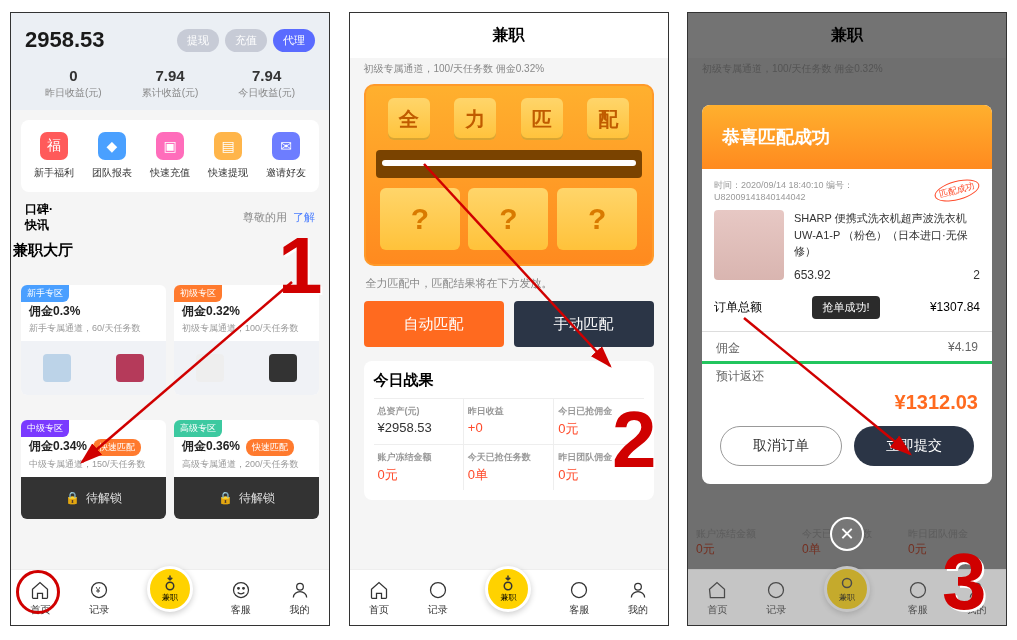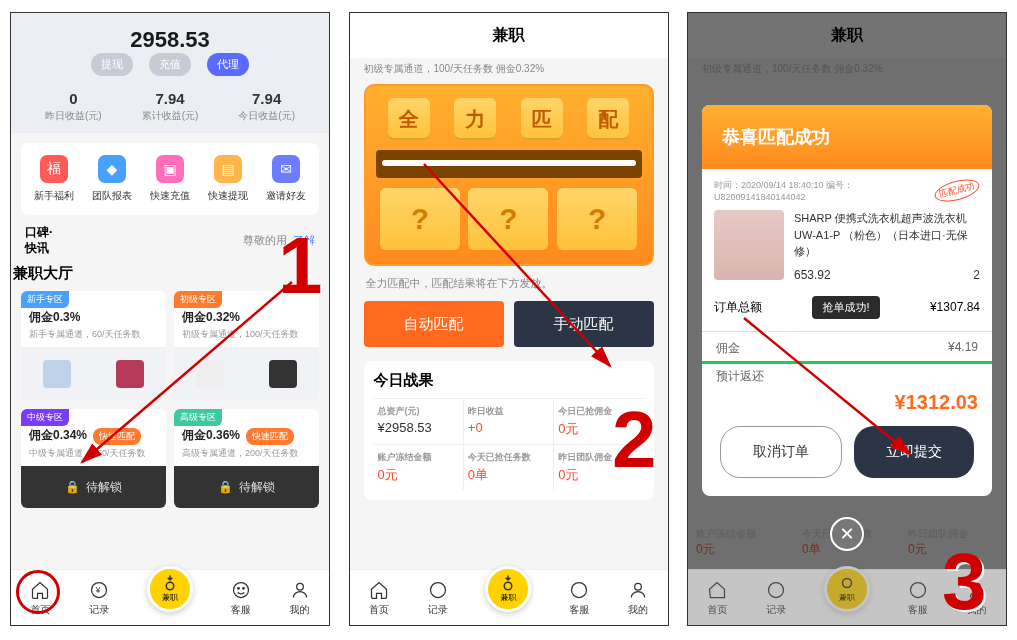--- a/index.html
+++ b/index.html
@@ -8,39 +8,39 @@
   .phone.p1,.phone.p2,.phone.p3{width:320px;}
   
   .nav { position:absolute; bottom:0; left:0; right:0; height:56px; background:#fff; display:flex; border-top:1px solid #eee; justify-content:space-around; align-items:center; z-index:5;}
   .nav-item { display:flex; flex-direction:column; align-items:center; font-size:10px; color:#333; gap:2px;}
   .nav-icon { width:22px; height:22px; display:flex; align-items:center; justify-content:center;}
   .nav-icon svg { width:20px; height:20px; stroke:#333; fill:none; stroke-width:1.5;}
   .nav-center { width:46px; height:46px; border-radius:50%; background:#ffd200; display:flex; flex-direction:column; align-items:center; justify-content:center; margin-top:-18px; border:3px solid #fff; box-shadow:0 2px 6px rgba(0,0,0,0.2);}
   .nav-center svg { width:18px;height:18px;stroke:#333;fill:none;stroke-width:2;}
   
   .s1-top { background:#ebeff4; padding:14px 14px 10px;}
-  .s1-bal-row { display:flex; align-items:center; justify-content:space-between;flex-direction:column; }
+  .s1-bal-row { display:flex; align-items:center; justify-content:space-between; }
   .s1-bal { font-size:22px; font-weight:700; color:#1a1a1a;}
   .pill { font-size:11px; color:#fff; padding:4px 10px; border-radius:12px; background:#c7cbd6;}
   .pill.active{background:#5a6bff;}
   .s1-stats{display:flex;justify-content:space-around;margin-top:14px;}
   .s1-stat{text-align:center;}
   .s1-stat .v{font-size:15px;font-weight:600;color:#333;}
   .s1-stat .l{font-size:10px;color:#888;margin-top:2px;}
   .s1-menu{background:#fff;margin:10px 10px 0;border-radius:8px;display:flex;justify-content:space-around;padding:12px 4px;}
   .s1-m{display:flex;flex-direction:column;align-items:center;gap:6px;}
   .s1-m .ic{width:28px;height:28px;border-radius:7px;display:flex;align-items:center;justify-content:center;color:#fff;font-size:14px;}
   .s1-m .t{font-size:10px;color:#333;}
   .s1-brand{margin:10px 14px 4px;display:flex;align-items:center;justify-content:space-between;}
   .s1-brand-l{font-size:12px;font-weight:700;line-height:1.3;}
   .s1-brand-r{font-size:11px;color:#888;}
   .s1-brand-r a{color:#4a7dff;margin-left:6px;font-size:11px;}
   .s1-hall{margin:8px 2px;font-size:15px;font-weight:700;}
   .s1-grid{display:grid;grid-template-columns:1fr 1fr;gap:8px;margin:0 10px 60px;}
-  .card{background:#fff;border-radius:6px;overflow:hidden;font-size:10px;color:#888;position:relative;}
+  .card{background:#fff;border-radius:6px;overflow:hidden;font-size:10px;color:#888;position:relative;margin-top:17px;}
   .card .tag{position:absolute;top:0;left:0;font-size:9px;color:#fff;padding:2px 6px;border-radius:0 0 6px 0;}
   .card .tag.n{background:#4a9fff;}
   .card .tag.i{background:#ff7a2e;}
   .card .tag.m{background:#7a3aff;}
   .card .tag.h{background:#3cc9a0;}
   .card .body{padding:18px 8px 6px;}
   .card .comm{font-weight:700;color:#222;font-size:12px;}
   .card .desc{font-size:9px;color:#999;margin-top:2px;}
   .card .imgs{height:54px;background:#f0f2f6;display:flex;align-items:center;justify-content:space-around;}
   .card .imgs .box{width:28px;height:28px;background:#ddd;border-radius:4px;}
@@ -79,21 +79,21 @@
   .s3-prod-img{width:70px;height:70px;background:linear-gradient(#e7c8c4,#d9b5b0);border-radius:4px;flex-shrink:0;}
   .s3-prod-info{flex:1;font-size:11px;color:#333;line-height:1.5;}
   .s3-pr{display:flex;justify-content:space-between;margin-top:6px;font-size:12px;}
   .s3-grab{display:flex;align-items:center;justify-content:space-between;padding:4px 12px 8px;}
   .s3-grab-t{font-size:12px;}
   .s3-grab-b{background:#2b2b2b;color:#fff;font-size:11px;padding:4px 10px;border-radius:4px;}
   .s3-line{display:flex;justify-content:space-between;padding:4px 14px;font-size:12px;color:#666;border-top:3px solid #22c55e;}
   .s3-line.first{border-top:1px solid #ddd;margin-top:4px;padding-top:8px;}
   .s3-big{font-size:20px;color:#ff6a1f;padding:2px 14px 12px;text-align:right;font-weight:600;}
   .s3-actions{display:flex;gap:12px;padding:0 18px 18px;}
-  .s3-a{flex:1;height:52px;border-radius:20px;display:flex;align-items:center;justify-content:center;font-size:14px;}
+  .s3-a{flex:1;height:40px;border-radius:20px;display:flex;align-items:center;justify-content:center;font-size:14px;}
   .s3-a.cancel{border:1px solid #999;color:#333;background:#fff;}
   .s3-a.submit{background:#2b3546;color:#fff;}
   .s3-close{position:absolute;left:50%;transform:translateX(-50%);bottom:74px;width:34px;height:34px;border-radius:50%;background:rgba(120,120,120,0.9);border:2px solid #fff;z-index:4;display:flex;align-items:center;justify-content:center;color:#fff;font-size:18px;}
   .s3-under{position:absolute;bottom:56px;left:0;right:0;display:flex;height:46px;font-size:10px;color:#ccc;z-index:2;}
   .s3-u{flex:1;padding:4px 8px;}
   .s3-u .v{color:#ff6a4a;font-size:12px;}
   
   .big-num{position:absolute;font-size:80px;font-weight:900;color:#d00000;font-family:Arial;text-shadow:2px 2px 0 #fff;z-index:10;}
   .n1{left:278px;top:220px;}
   .n2{left:612px;top:394px;}
@@ -101,21 +101,21 @@
   .circle{position:absolute;width:44px;height:44px;border:3px solid #d00000;border-radius:50%;z-index:10;left:16px;top:570px;}
   .arrow{position:absolute;z-index:9;pointer-events:none;}
 </style>
 </head>
 <body>
 
 <div class="phone p1">
   <div class="s1-top">
     <div class="s1-bal-row">
       <div class="s1-bal">2958.53</div>
-      <div style="display:flex;gap:16px">
+      <div style="display:flex;gap:6px">
         <span class="pill">提现</span>
         <span class="pill">充值</span>
         <span class="pill active">代理</span>
       </div>
     </div>
     <div class="s1-stats">
       <div class="s1-stat">
           <div class="v">0</div>
           <div class="l">昨日收益(元)</div>
         </div>

